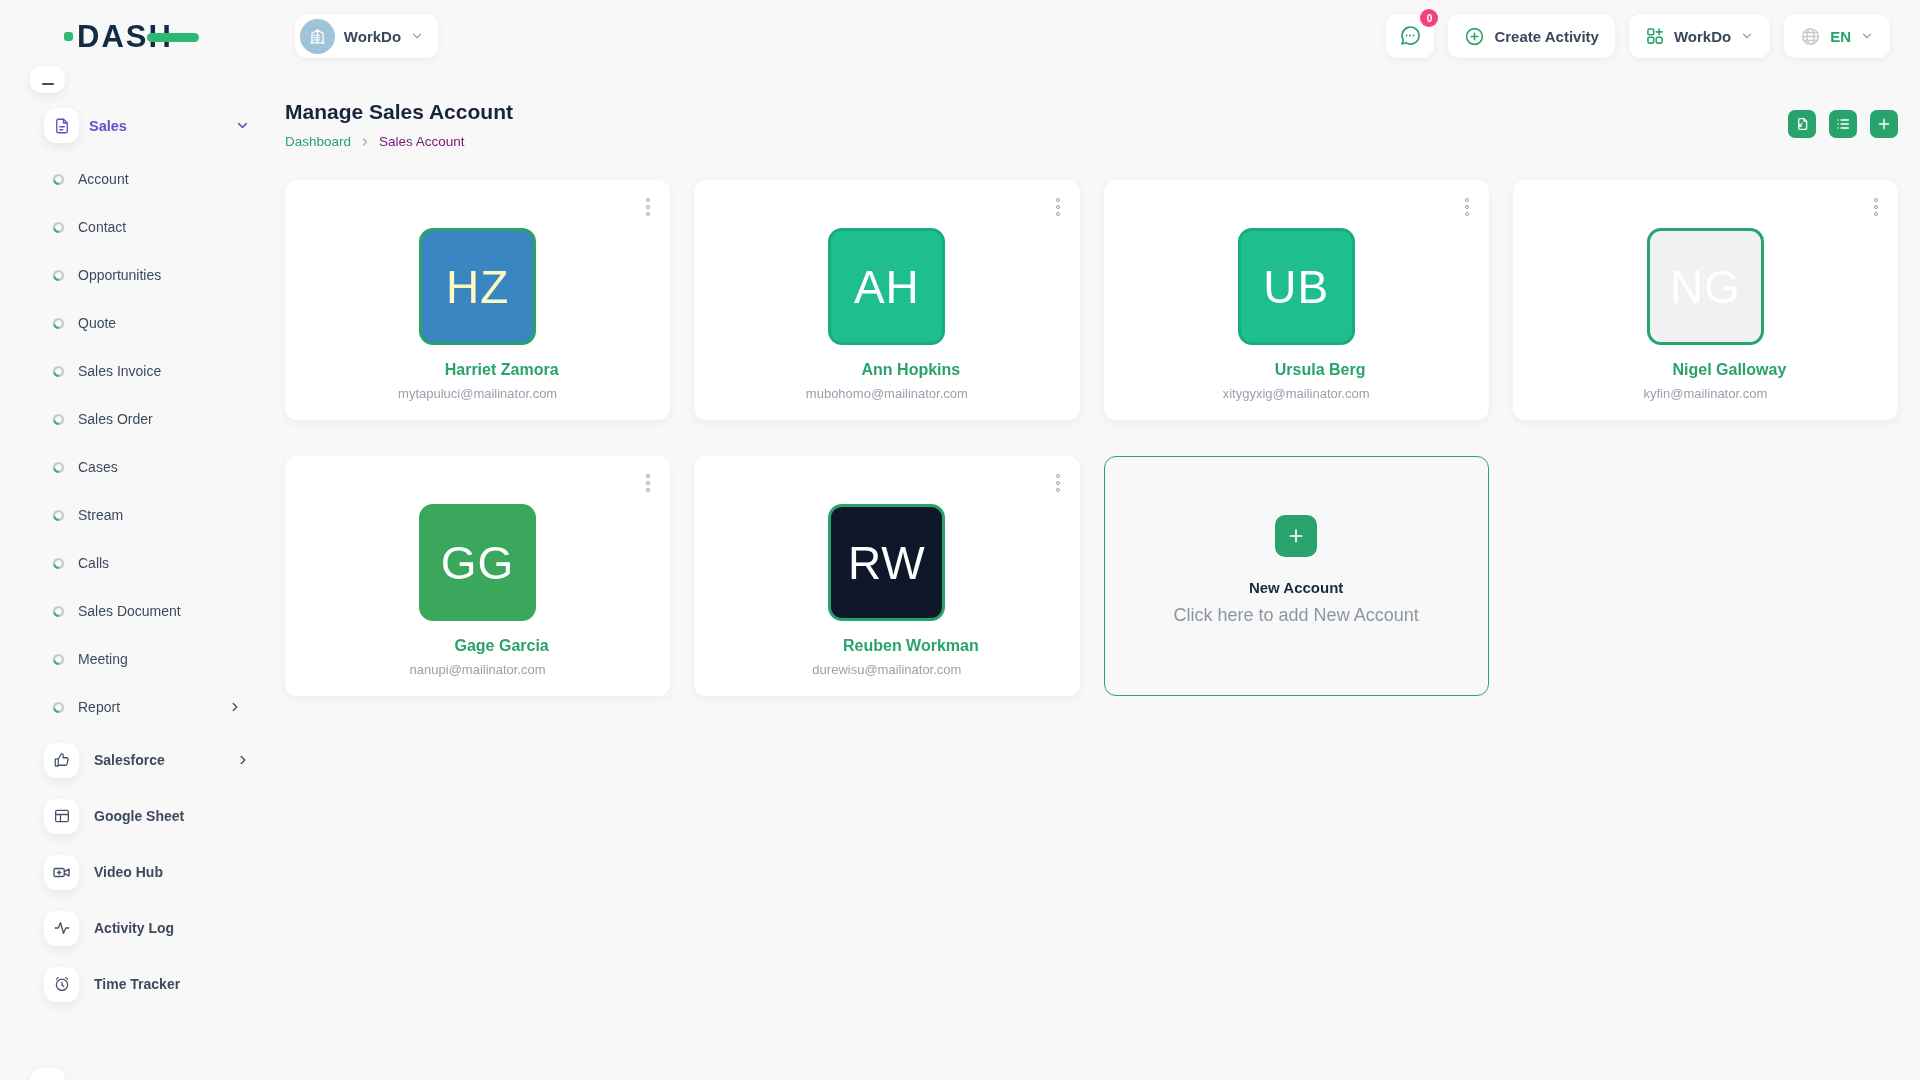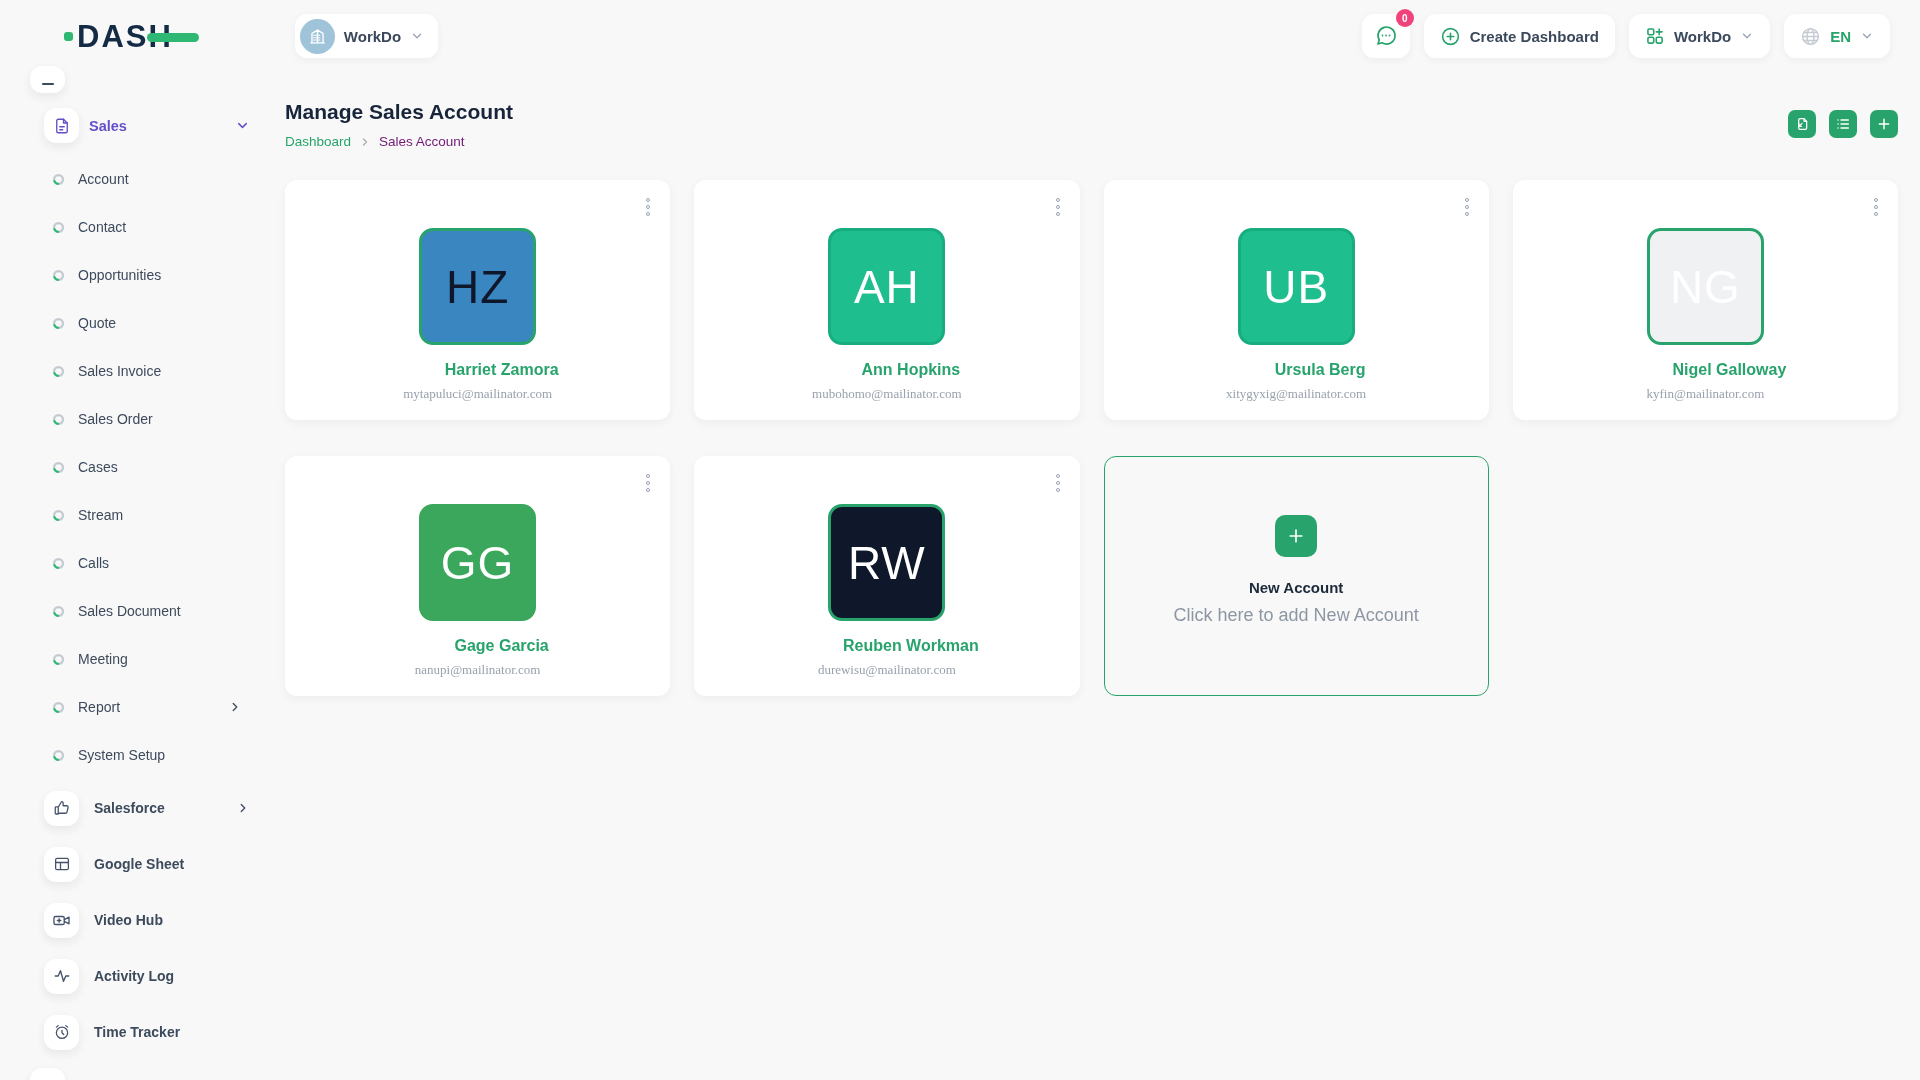--- a/index.html
+++ b/index.html
@@ -62,21 +62,21 @@
   .contents{display:contents;}
   .card{background:#fff;border-radius:12px;height:240px;box-shadow:0 3px 10px rgba(30,40,70,.05);
         position:relative;display:flex;flex-direction:column;align-items:center;padding-top:48px;}
   .dots{position:absolute;top:14px;right:16px;background:none;border:none;cursor:pointer;
         display:flex;flex-direction:column;gap:3px;padding:4px;}
   .dots i{width:4px;height:4px;border-radius:50%;border:1.3px solid #98a2b3;display:block;}
   .avatar{width:117px;height:117px;border-radius:14px;border:3px solid var(--accent-green);
           display:flex;align-items:center;justify-content:center;color:#fff;font-size:46px;
           letter-spacing:1px;font-weight:400;}
   .acc-name{margin-top:16px;font-size:16px;font-weight:700;color:var(--accent-green);cursor:pointer;padding-left:48px;}
-  .acc-email{margin-top:7px;font-size:13px;color:var(--text-gray);font-family:Liberation Serif, serif;}
+  .acc-email{margin-top:7px;font-size:13px;color:var(--text-gray);}
   .card.new-account{background:transparent;box-shadow:none;border:1px solid var(--accent-green);
                     padding-top:58px;cursor:pointer;}
   .na-plus{width:42px;height:42px;border-radius:10px;background:var(--accent-green);border:none;
            display:flex;align-items:center;justify-content:center;cursor:pointer;}
   .na-title{margin-top:22px;font-size:15px;font-weight:700;color:#1c2a3a;}
   .na-sub{margin-top:9px;font-size:18px;color:#8d97a3;}
 </style>
 </head>
 <body>
 
@@ -116,21 +116,21 @@
       <span class="badge">0</span>
     </button>
 
     <button class="pill" style="border:none;">
       <span class="ic">
         <svg width="21" height="21" viewBox="0 0 24 24" fill="none" stroke="#27a36b" stroke-width="1.8" stroke-linecap="round">
             <circle cx="12" cy="12" r="9"></circle>
             <path d="M12 8.2v7.6M8.2 12h7.6"></path>
           </svg>
       </span>
-      <span>Create Dashboard</span>
+      <span>Create Activity</span>
     </button>
 
     <button class="pill" style="border:none;">
       <span class="ic">
         <svg width="20" height="20" viewBox="0 0 24 24" fill="none" stroke="#27a36b" stroke-width="1.9" stroke-linecap="round">
           <rect x="3.5" y="3.5" width="7" height="7" rx="1.5"></rect>
             <rect x="3.5" y="13.5" width="7" height="7" rx="1.5"></rect>
             <rect x="13.5" y="13.5" width="7" height="7" rx="1.5"></rect>
           <path d="M17 3.5v7M13.5 7h7"></path>
         </svg>
@@ -317,30 +317,20 @@
           </svg>
         </span>
         <span class="label">Report</span>
         <span class="ic">
           <svg width="14" height="14" viewBox="0 0 24 24" fill="none" stroke="#3d4a5c" stroke-width="2.2" stroke-linecap="round" stroke-linejoin="round">
             <path d="M9 6l6 6-6 6"></path>
           </svg>
         </span>
       </li>
 
-      <li>
-        <span class="ic">
-          <svg width="13" height="13" viewBox="0 0 13 13" fill="none">
-            <circle cx="6.5" cy="6.5" r="4.4" stroke="#c2c8d0" stroke-width="2.2"></circle>
-            <path d="M2.4 8.2 A4.4 4.4 0 0 0 6 10.9" stroke="#2eb873" stroke-width="2.2" stroke-linecap="round"></path>
-          </svg>
-        </span>
-        <span class="label">System Setup</span>
-
-      </li>
     </ul>
 
   <div class="integrations">
     <div class="int-item">
       <span class="icon-box ic">
         <svg width="18" height="18" viewBox="0 0 24 24" fill="none" stroke="#45526b" stroke-width="1.7" stroke-linecap="round" stroke-linejoin="round">
           <path d="M7 10.5v9.5H4a1 1 0 0 1-1-1v-7.5a1 1 0 0 1 1-1h3zM7 11l3.8-6.6c.7-1.3 2.7-.8 2.7.7V9h4.8c1.2 0 2.1 1.1 1.8 2.3l-1.5 6.2c-.2 1-1.1 1.5-2 1.5H7"></path>
         </svg>
       </span>
       <span class="label">Salesforce</span>
@@ -439,21 +429,21 @@
   <section class="cards">
     <div class="contents">
       
     
         <article class="card">
           <button class="dots">
             <i></i>
             <i></i>
             <i></i>
           </button>
-          <div class="avatar" style="background-color: rgb(58, 134, 192); color: #0f172a; border-color: rgb(39, 163, 107);">
+          <div class="avatar" style="background-color: rgb(58, 134, 192); color: #fef9c3; border-color: rgb(39, 163, 107);">
             <span>HZ</span>
           </div>
           <a class="acc-name">Harriet Zamora</a>
           <div class="acc-email">mytapuluci@mailinator.com</div>
         </article>
       
         <article class="card">
           <button class="dots">
             <i></i>
             <i></i>

